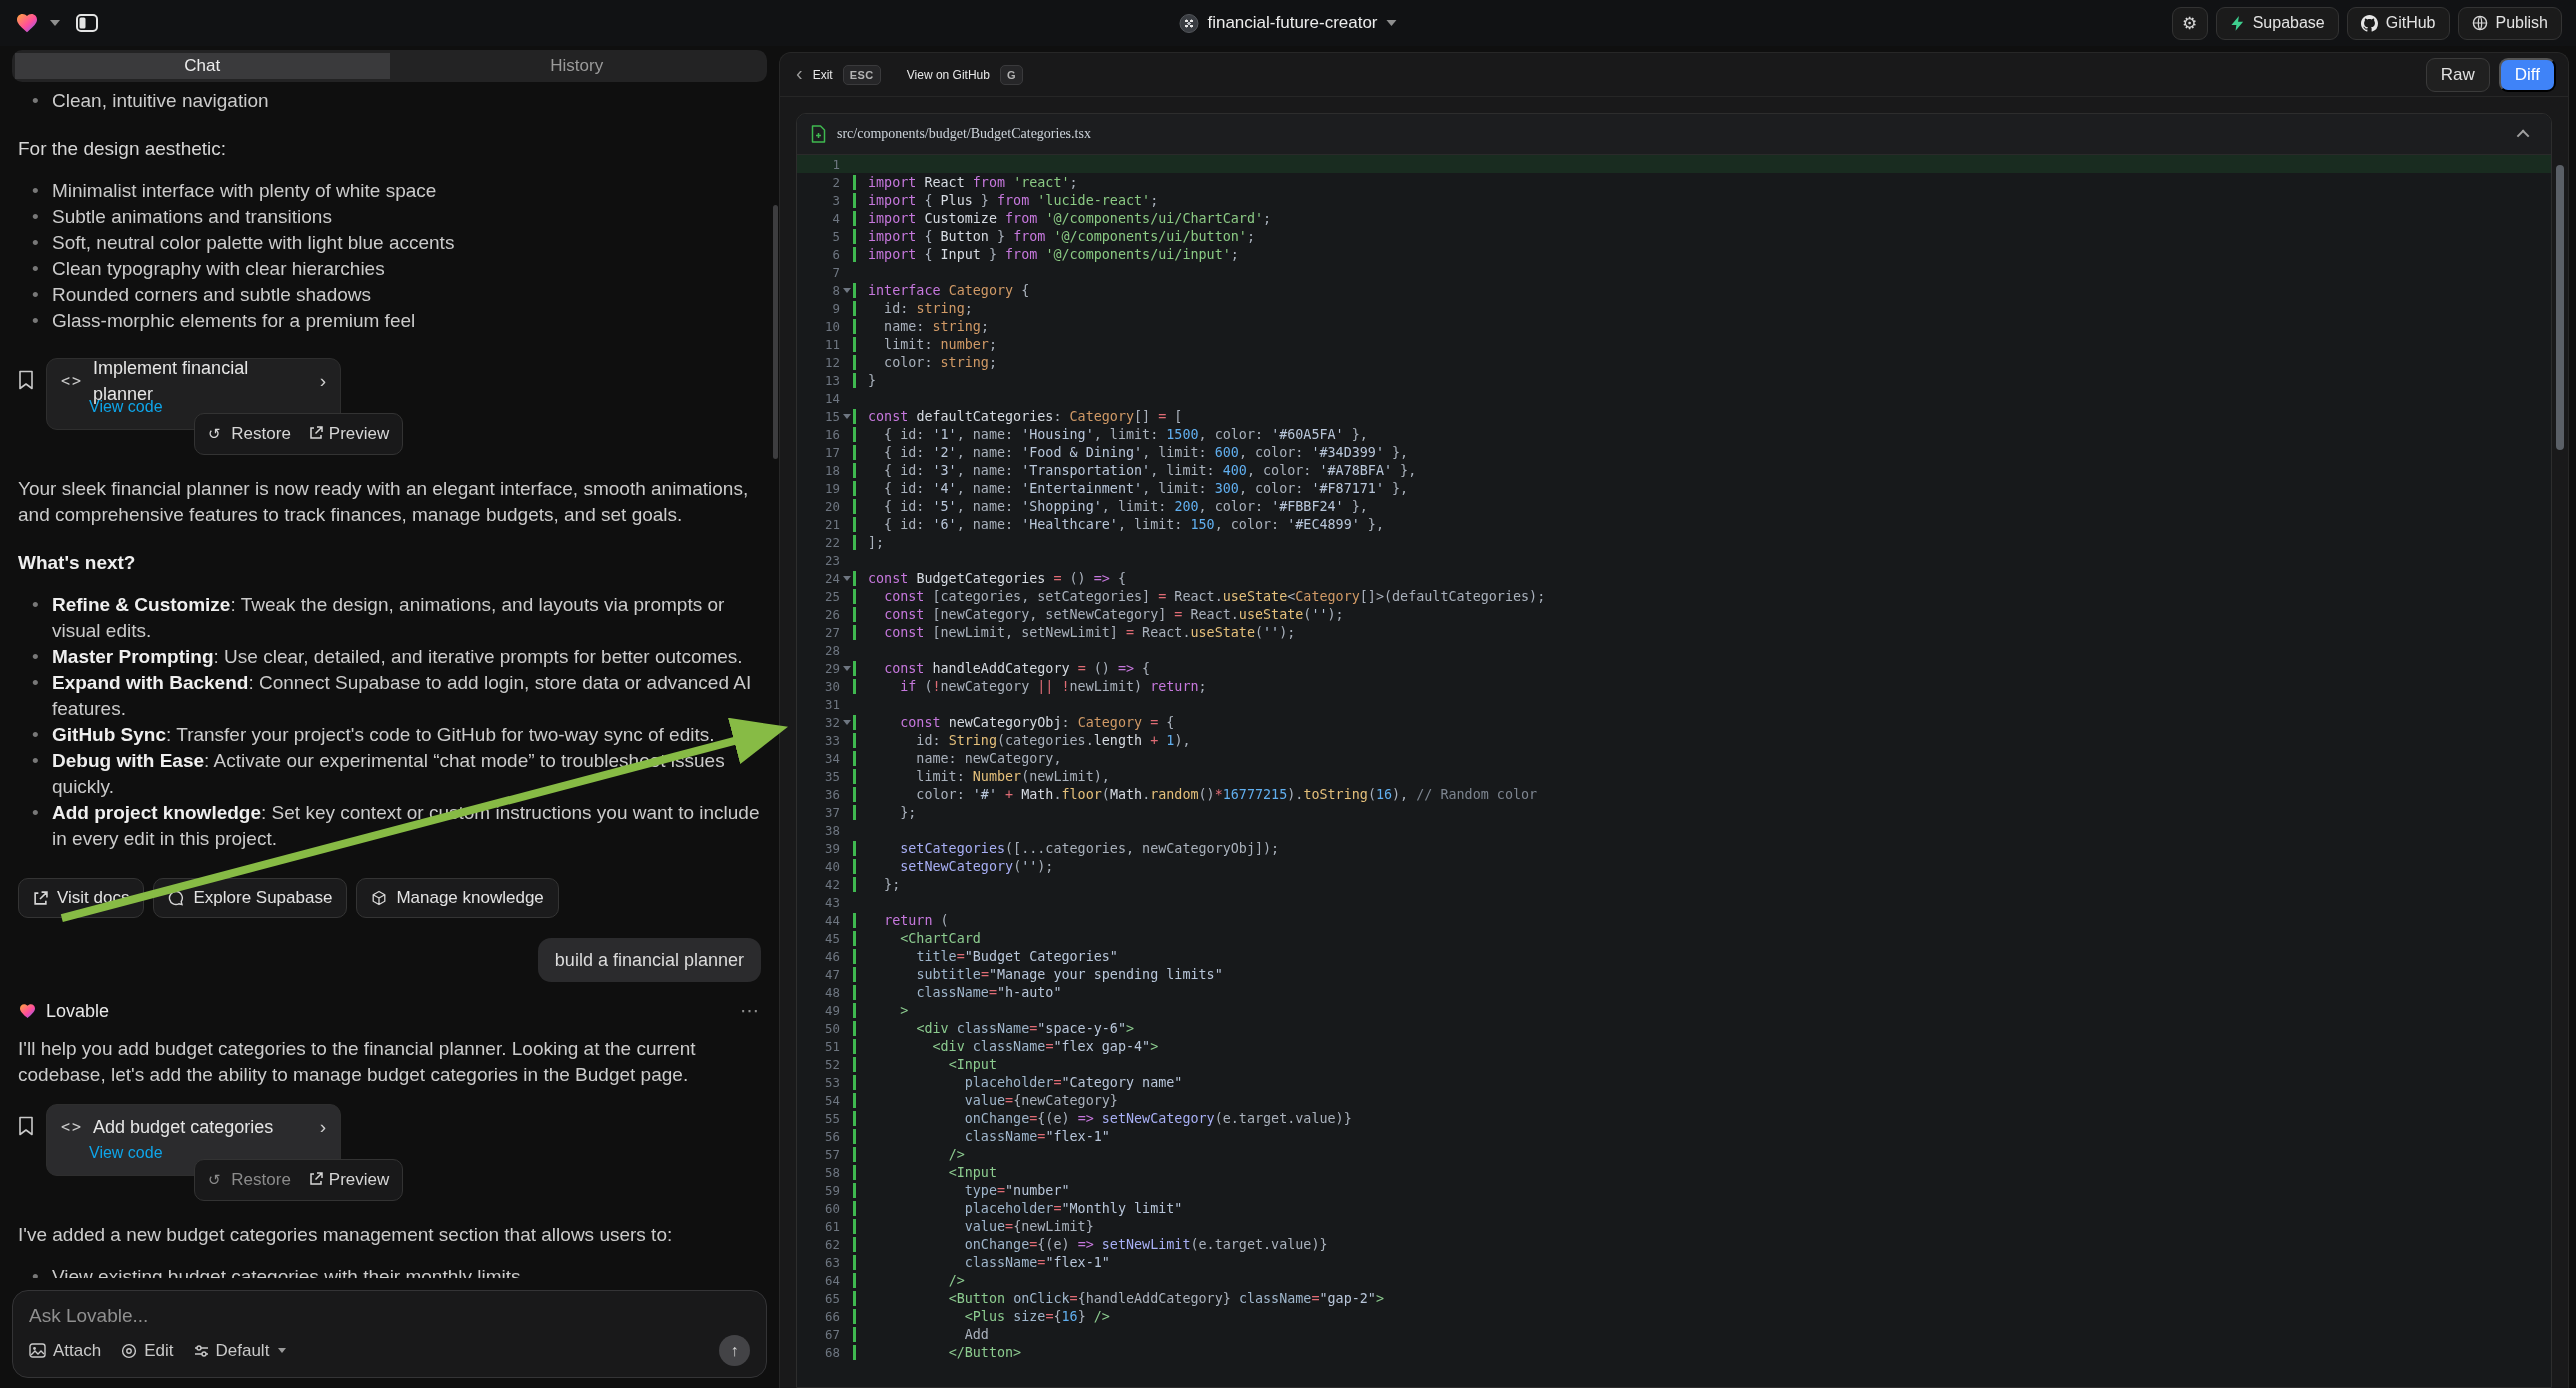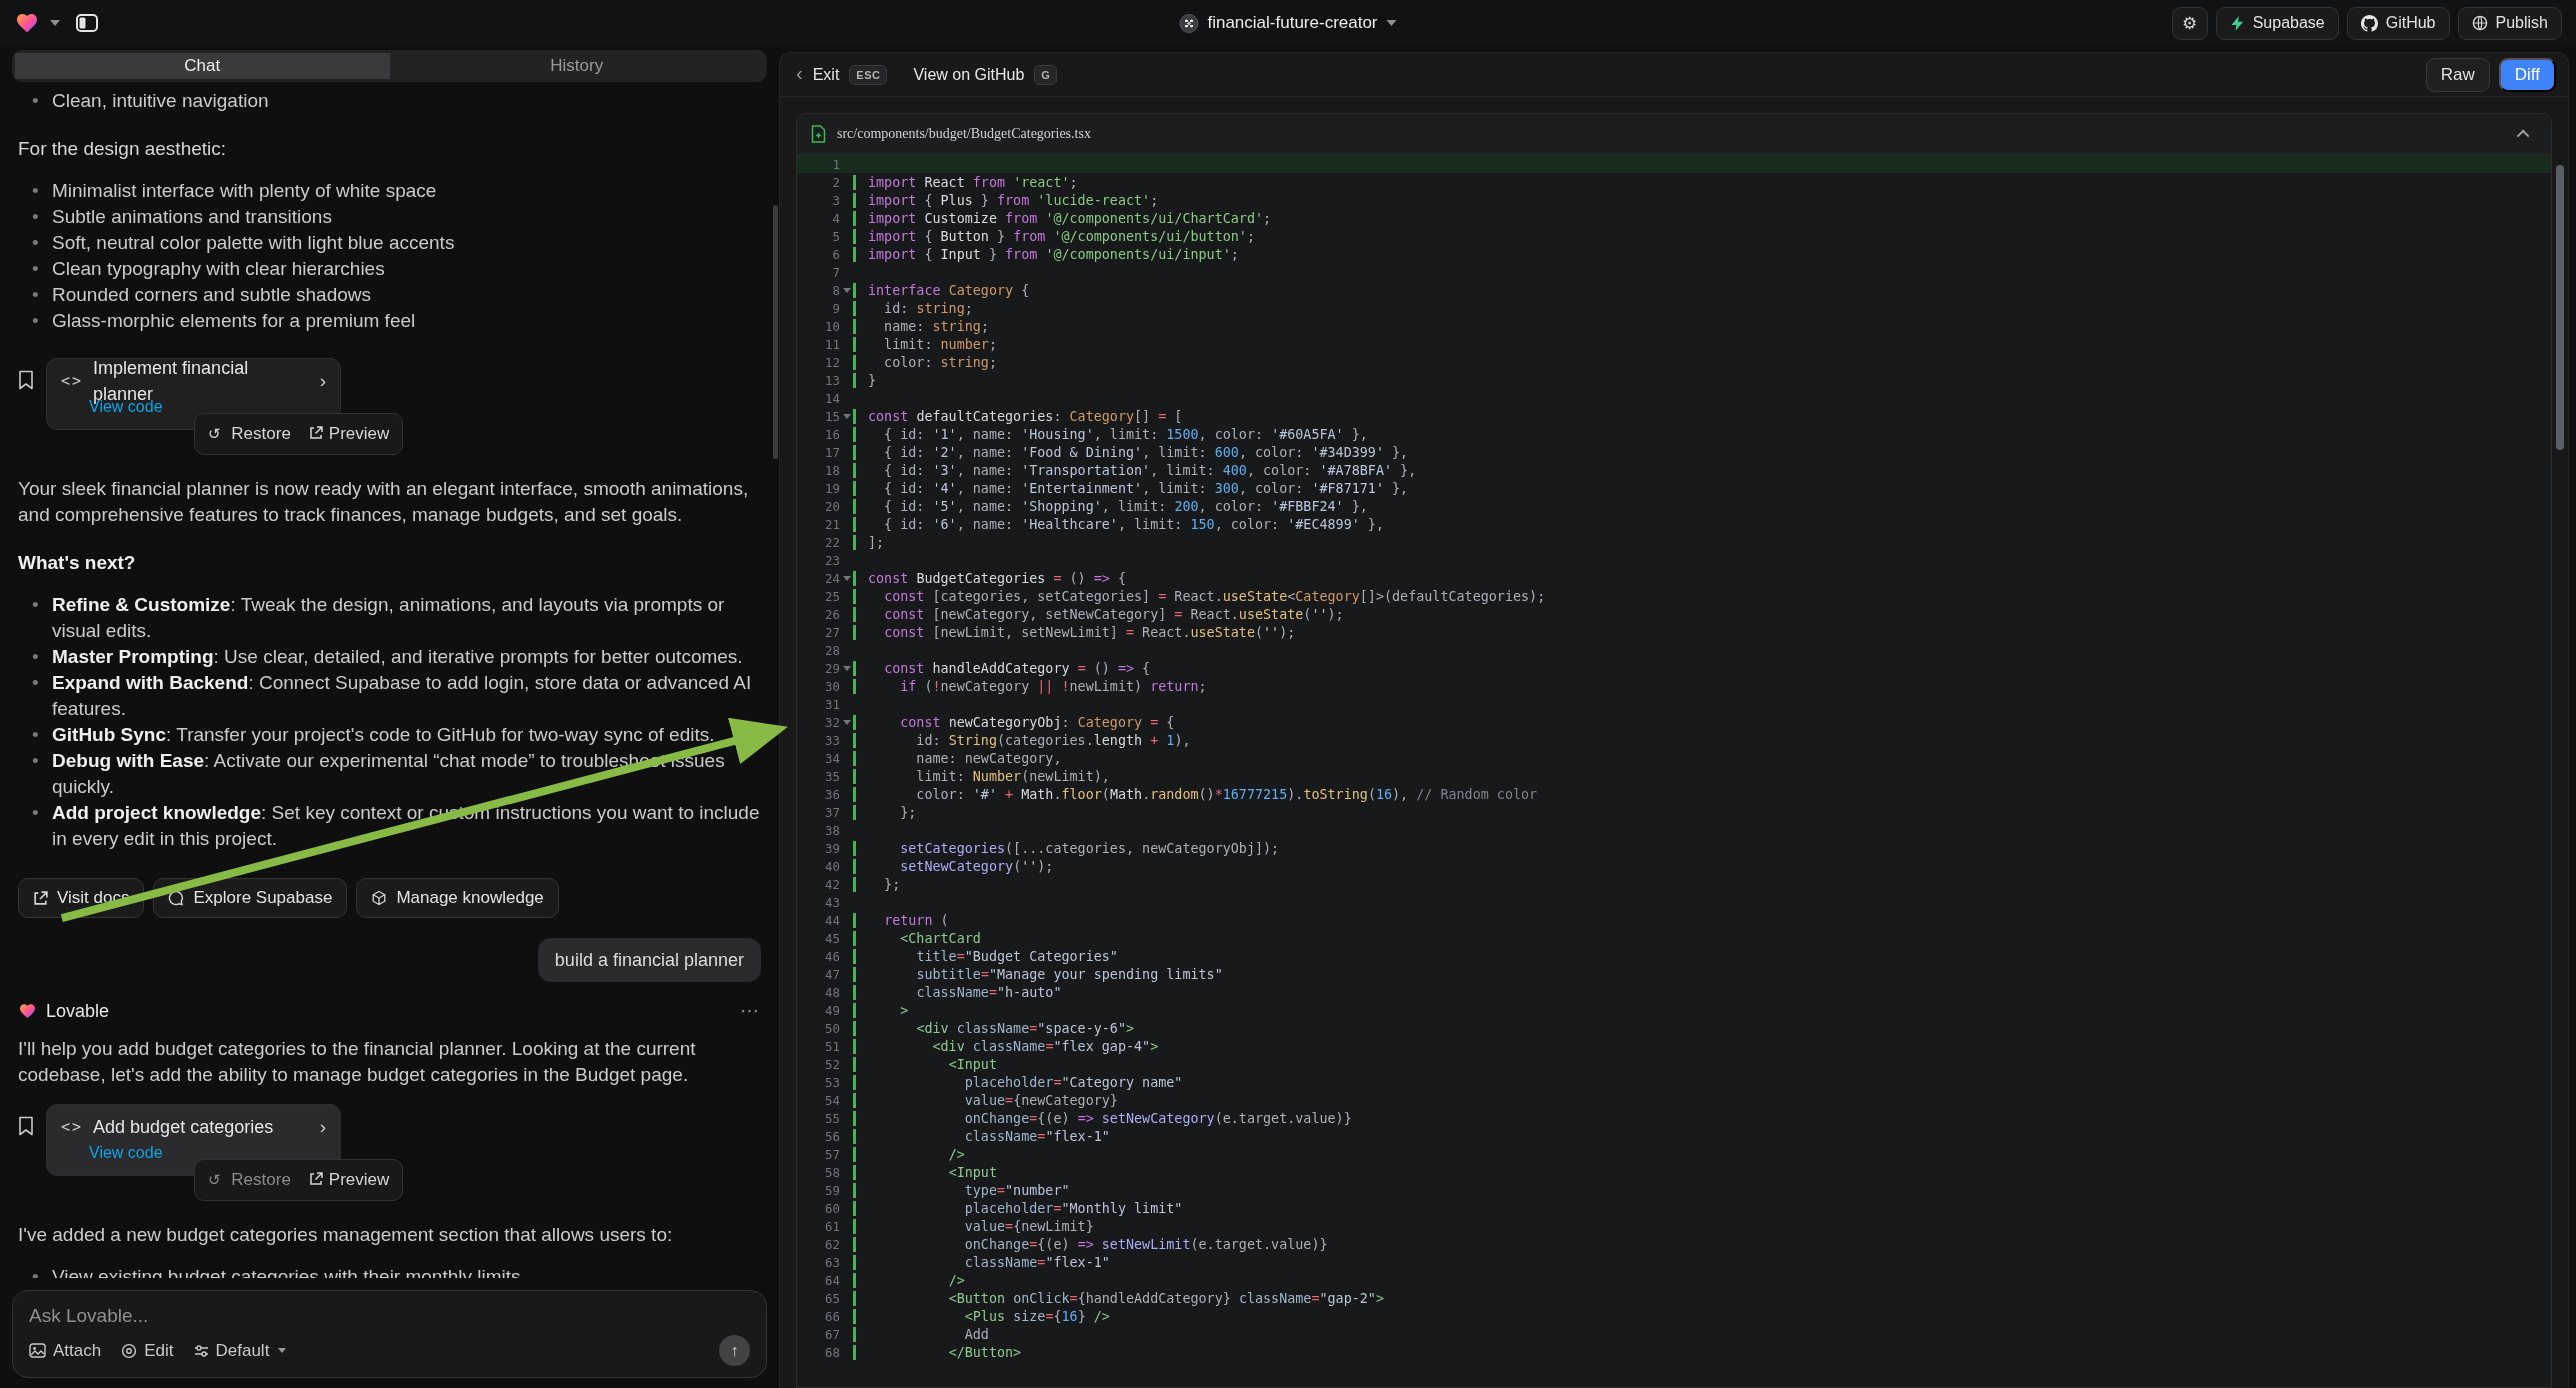--- a/index.html
+++ b/index.html
@@ -79,21 +79,21 @@
   .send{margin-left:auto;width:31px;height:31px;border-radius:50%;background:#434346;color:#d6d6d6;
       display:flex;align-items:center;justify-content:center;font-size:16px}
   .dcaret{width:0;height:0;border-left:4px solid transparent;border-right:4px solid transparent;border-top:5px solid #9a9a9a;display:inline-block;margin-left:2px}
   .chat-sb{position:absolute;right:1px;top:159px;width:5px;height:254px;border-radius:3px;background:#3d3d3f}
 
   
   .codepanel{flex:1;margin:6px 7px 0 0;background:#19191a;border:1px solid #272727;border-bottom:none;
       border-radius:12px 12px 0 0;display:flex;flex-direction:column;position:relative;min-width:0}
   .cp-head{height:44px;flex:none;display:flex;align-items:center;padding:0 12px;border-bottom:1px solid #262626}
   .cp-head .back{color:#9a9a9a;font-size:20px;margin:0 10px 2px 4px}
-  .cp-head .lbl{font-size:16px;color:#e8e8e8}
+  .cp-head .lbl{font-size:12px;color:#e8e8e8}
   .kbd{margin-left:10px;font-size:11px;font-weight:bold;letter-spacing:0.5px;color:#b4b4b4;background:#262628;
       border:1px solid #3a3a3c;border-radius:5px;padding:3px 6px;text-transform:uppercase}
   .gh-lbl{margin-left:26px}
   .cp-right{margin-left:auto;display:flex;gap:9px}
   .cp-btn{height:34px;padding:0 14px;border-radius:9px;font-size:17px;display:flex;align-items:center}
   .cp-btn.raw{border:1px solid #3a3a3a;background:#202020;color:#e0e0e0}
   .cp-btn.diff{background:#3f83f8;color:#fff}
 
   .filecard{margin:16px 16px 0;border:1px solid #2d2d2d;border-radius:10px 10px 0 0;flex:1;min-height:0;
       display:flex;flex-direction:column;overflow:hidden;background:#17191b}

